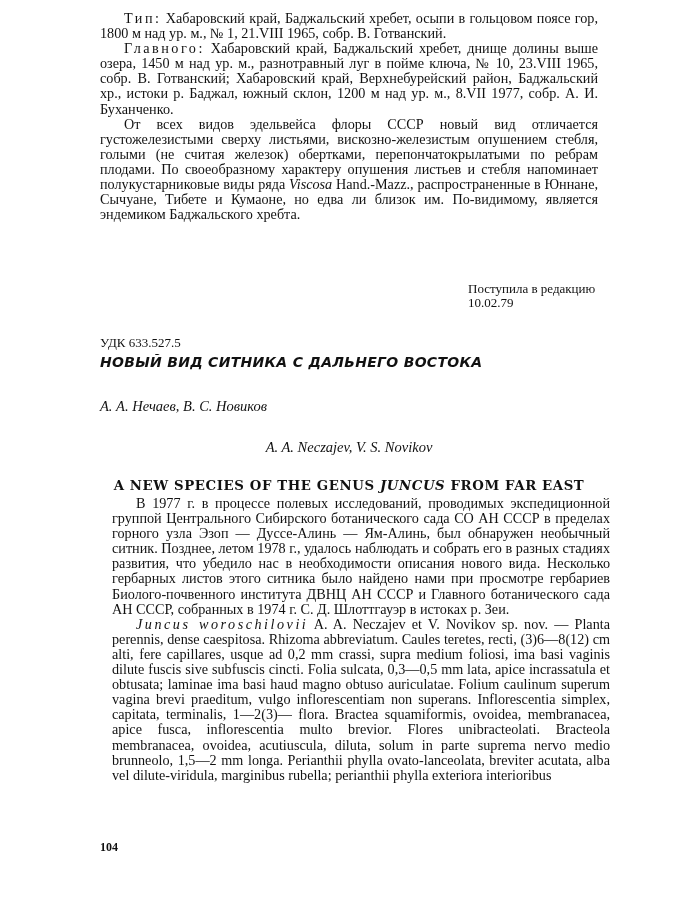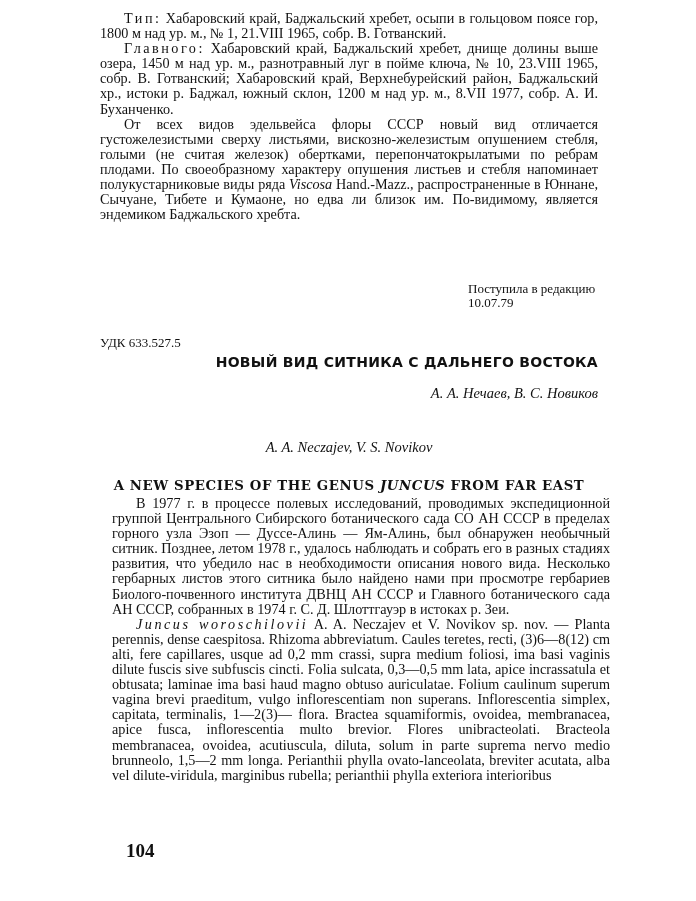--- a/index.html
+++ b/index.html
@@ -5,44 +5,44 @@
   html, body { margin: 0; padding: 0; background: #ffffff; }
   body { width: 696px; height: 901px; position: relative; overflow: hidden;
          font-family: "Liberation Serif", "DejaVu Serif", serif; color: #111; }
   .page { position: absolute; left: 100px; top: 11px; width: 498px; }
   p { margin: 0; font-size: 14.2px; line-height: 15.1px; text-align: justify; }
   .ind { text-indent: 24px; }
   .sp { letter-spacing: 2.5px; }
   .received { position: absolute; top: 282px; left: 468px; width: 130px; 
               font-size: 13px; line-height: 14px; }
   .udk { position: absolute; top: 335px; left: 100px; font-size: 13px; font-family: Liberation Serif, serif; }
-  .title-ru { position: absolute; top: 354px; left: 100px; width: 498px; text-align: right;
-              font-family: "DejaVu Sans", sans-serif; font-weight: bold; font-size: 14px; letter-spacing: 0.3px; }
-  .authors-ru { position: absolute; top: 385px; left: 100px; width: 498px; text-align: right;
+  .title-ru { position: absolute; top: 354px; left: 100px; width: 498px; text-align: left;
+              font-family: "DejaVu Sans", sans-serif; font-weight: bold; font-size: 14px; letter-spacing: 0.3px; font-style: italic; }
+  .authors-ru { position: absolute; top: 398px; left: 100px; width: 498px; text-align: left;
                 font-style: italic; font-size: 14.5px; }
   .title-en { position: absolute; top: 430px; left: 100px; width: 498px; text-align: center;
               font-family: "DejaVu Serif", serif; font-weight: bold; font-size: 13.3px; letter-spacing: 0.6px; margin-top: 48px; }
   .authors-en { position: absolute; top: 439px; left: 100px; width: 498px; text-align: center;
                 font-style: italic; font-size: 14.5px; }
   .body2 { position: absolute; left: 112px; top: 496px; width: 498px; }
-  .pagenum { position: absolute; left: 100px; top: 840px; font-weight: bold; font-size: 19px; margin-left: 26px; }
+  .pagenum { position: absolute; left: 100px; top: 840px; font-weight: bold; font-size: 12px; }
   i { font-style: italic; }
 </style>
 </head>
 <body>
 
 <div class="page">
   <p class="ind"><span class="sp">Тип:</span><span> Хабаровский край, Баджальский хребет, осыпи в гольцовом поясе гор, 1800 м над ур. м., № 1, 21.VIII 1965, собр. В. Готванский.</span></p>
   <p class="ind"><span class="sp">Главного:</span><span> Хабаровский край, Баджальский хребет, днище долины выше озера, 1450 м над ур. м., разнотравный луг в пойме ключа, № 10, 23.VIII 1965, собр. В. Готванский; Хабаровский край, Верхнебурейский район, Баджальский хр., истоки р. Баджал, южный склон, 1200 м над ур. м., 8.VII 1977, собр. А. И. Буханченко.</span></p>
   <p class="ind"><span>От всех видов эдельвейса флоры СССР новый вид отличается густожелезистыми сверху листьями, вискозно-железистым опушением стебля, голыми (не считая железок) обертками, перепончатокрылатыми по ребрам плодами. По своеобразному характеру опушения листьев и стебля напоминает полукустарниковые виды ряда </span><i>Viscosa</i><span> Hand.-Mazz., распространенные в Юннане, Сычуане, Тибете и Кумаоне, но едва ли близок им. По-видимому, является эндемиком Баджальского хребта.</span></p>
 </div>
 
 <div class="received">
   <div>Поступила в редакцию</div>
-  <div>10.07.79</div>
+  <div>10.02.79</div>
 </div>
 
 <div class="udk">УДК 633.527.5</div>
 <div class="title-ru">НОВЫЙ ВИД СИТНИКА С ДАЛЬНЕГО ВОСТОКА</div>
 <div class="authors-ru">А. А. Нечаев, В. С. Новиков</div>
 <div class="title-en"><span>A NEW SPECIES OF THE GENUS </span><i>JUNCUS</i><span> FROM FAR EAST</span></div>
 <div class="authors-en">A. A. Neczajev, V. S. Novikov</div>
 
 <div class="body2">
   <p class="ind">В 1977 г. в процессе полевых исследований, проводимых экспедиционной группой Центрального Сибирского ботанического сада СО АН СССР в пределах горного узла Эзоп — Дуссе-Алинь — Ям-Алинь, был обнаружен необычный ситник. Позднее, летом 1978 г., удалось наблюдать и собрать его в разных стадиях развития, что убедило нас в необходимости описания нового вида. Несколько гербарных листов этого ситника было найдено нами при просмотре гербариев Биолого-почвенного института ДВНЦ АН СССР и Главного ботанического сада АН СССР, собранных в 1974 г. С. Д. Шлоттгауэр в истоках р. Зеи.</p>

